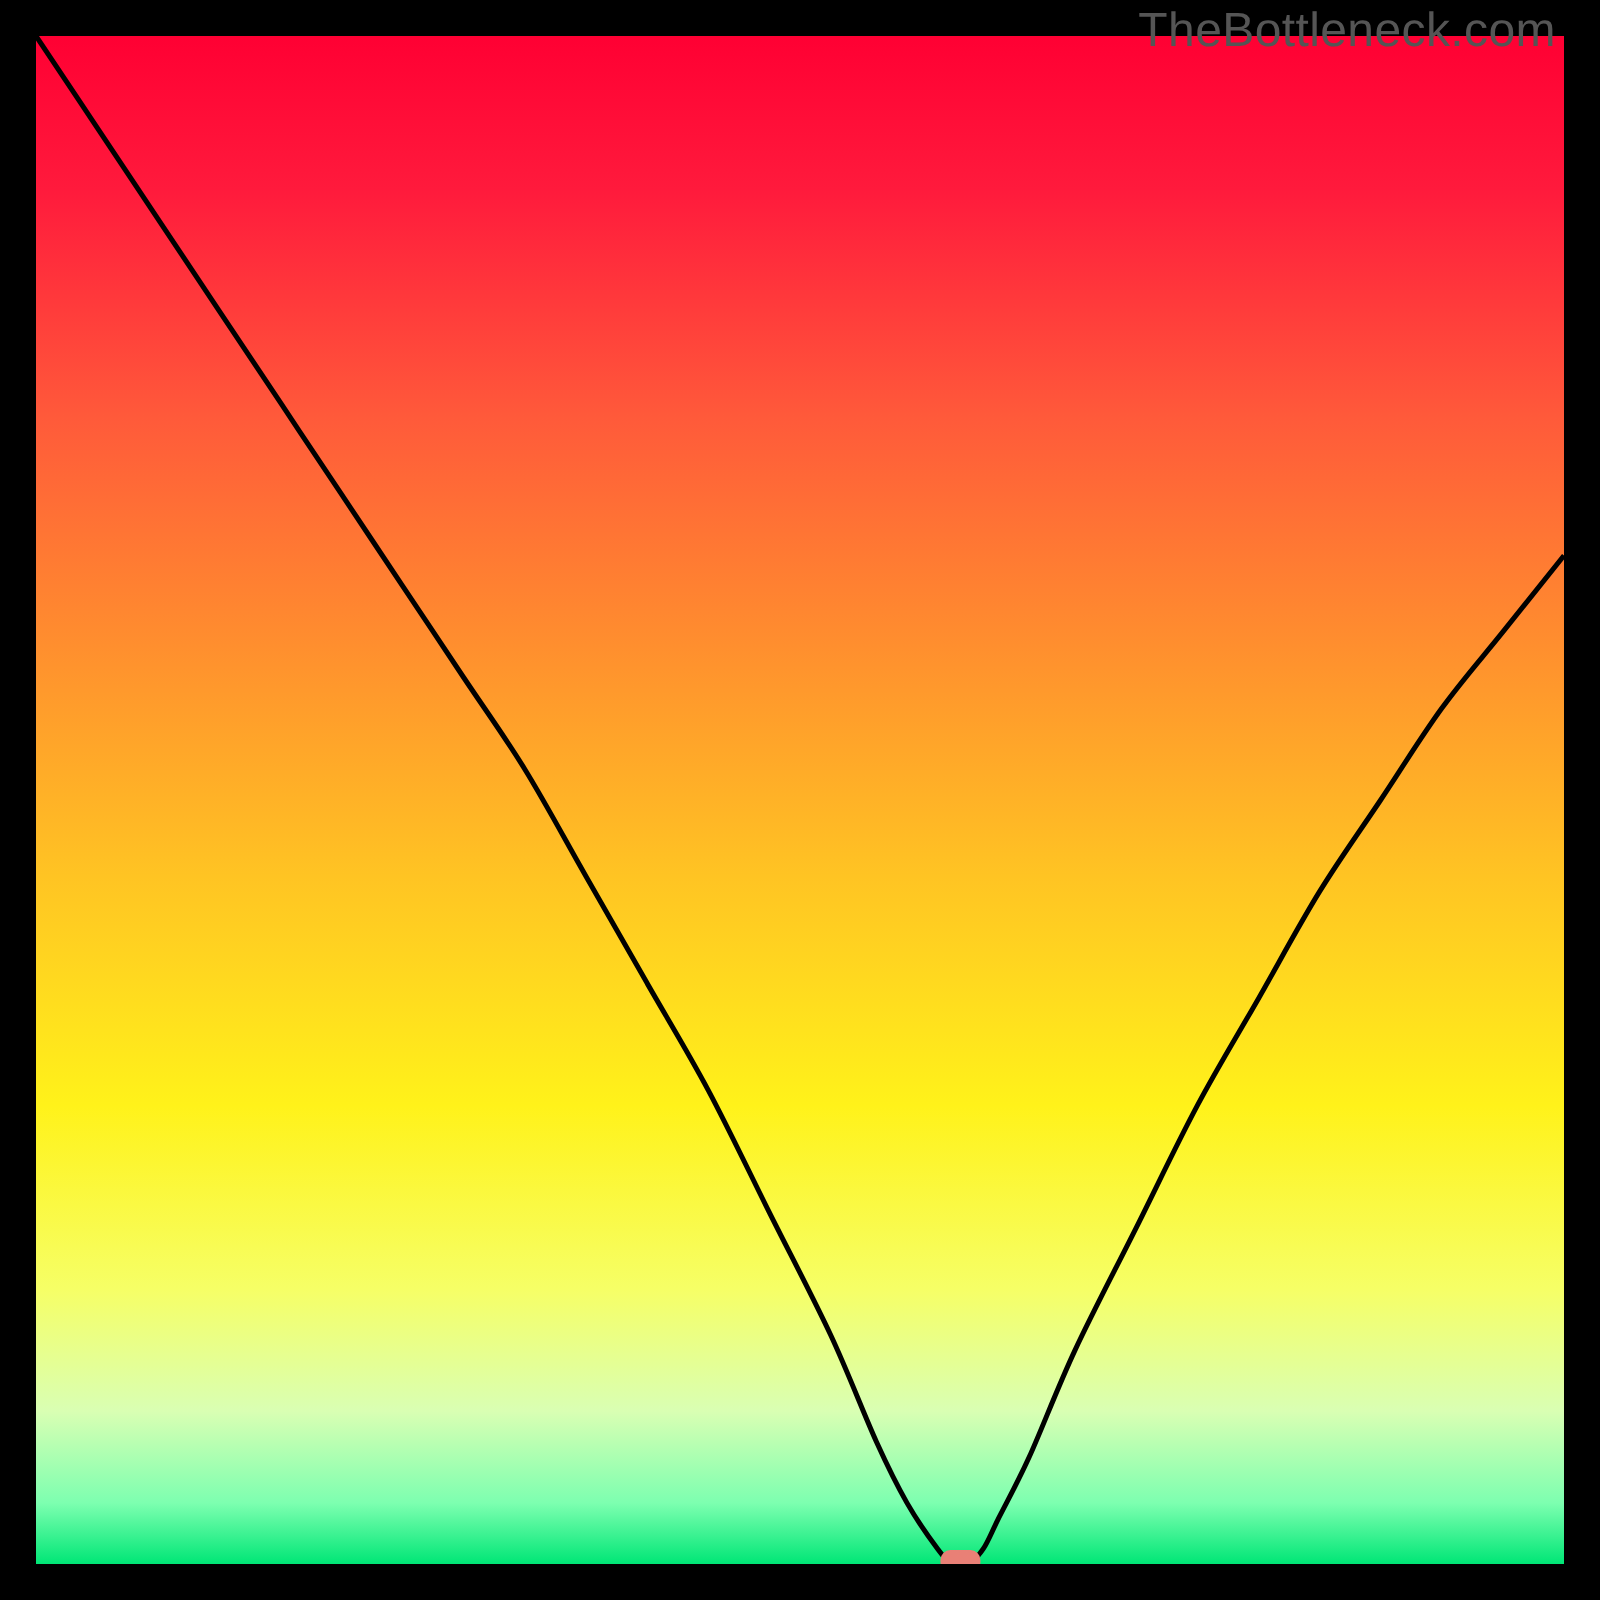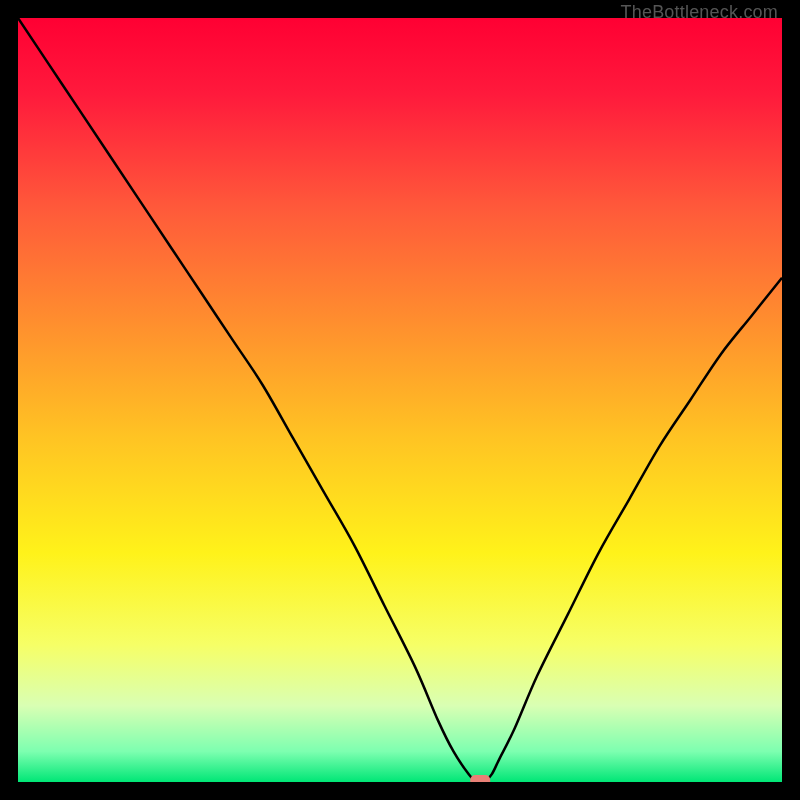--- a/index.html
+++ b/index.html
@@ -24,21 +24,21 @@
     left: 0;
     top: 0;
     width: 764px;
     height: 764px;
   }
   .watermark {
     position: absolute;
     top: 2px;
     right: 22px;
     color: #555;
-    font-size: 18px;
+    font-size: 24px;
     letter-spacing: 0.2px;
     font-weight: 500;
     user-select: none;
   }
 </style>
 </head>
 <body>
 
 <div class="frame">
   <svg class="plot" viewBox="0 0 764 764" preserveAspectRatio="none">

